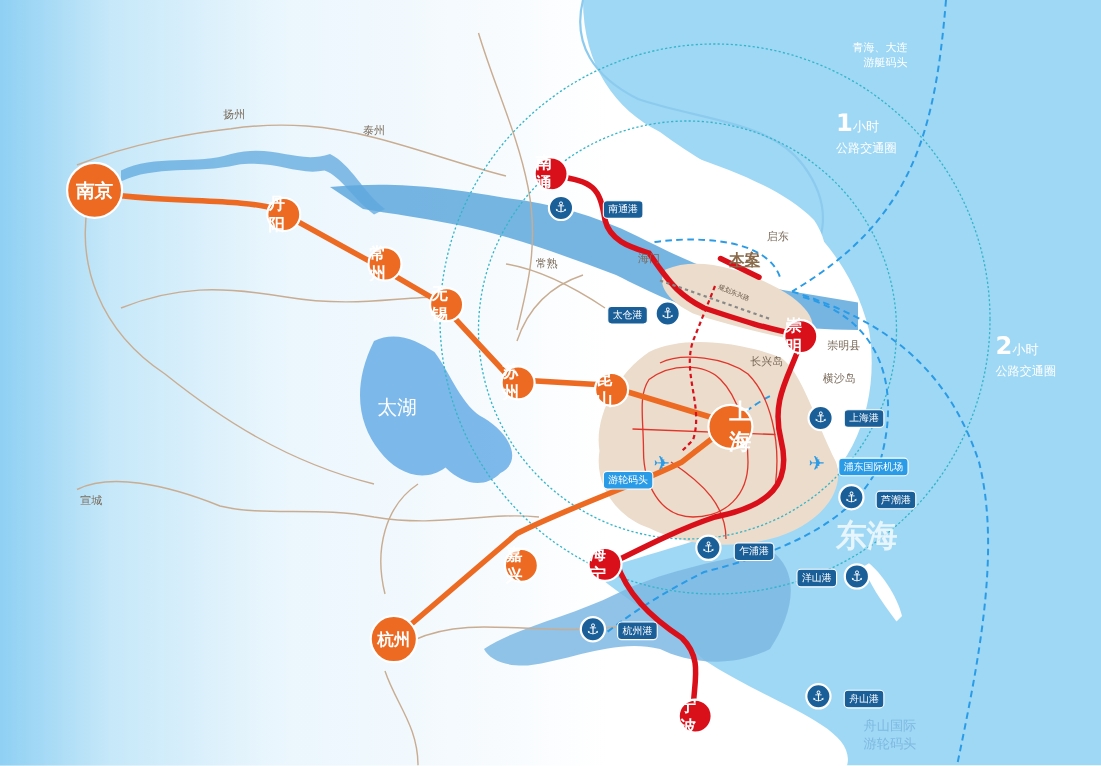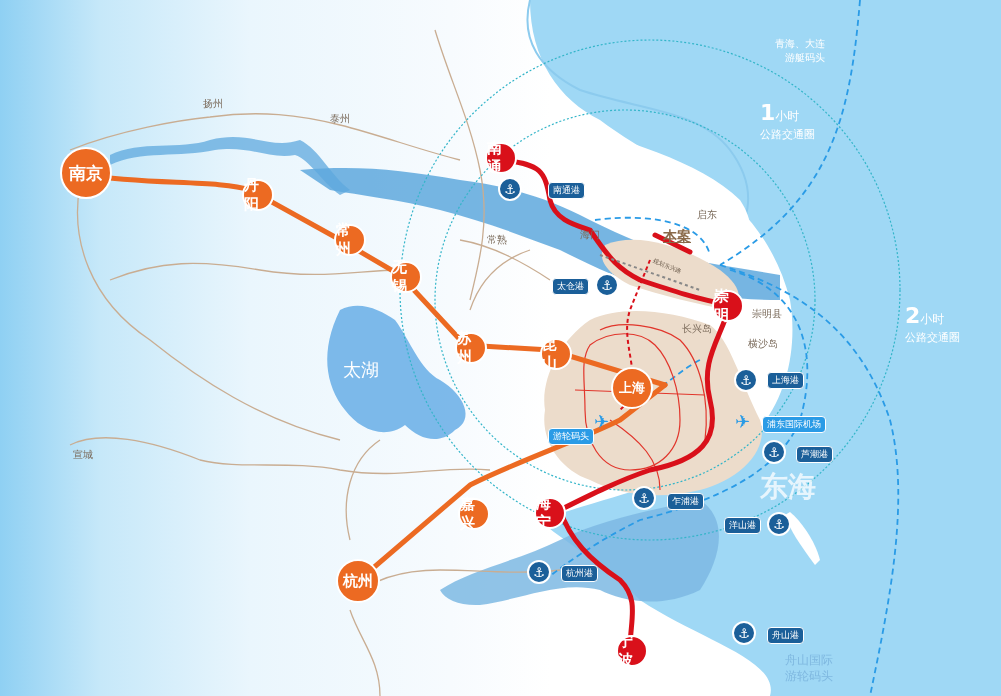--- a/index.html
+++ b/index.html
@@ -136,21 +136,21 @@
   <div class="lbl city-small" style="left:682px;top:322px;">长兴岛</div>
   <div class="lbl city-small" style="left:752px;top:307px;">崇明县</div>
   <div class="lbl city-small" style="left:748px;top:337px;">横沙岛</div>
 
   <div class="station st-orange st-lg" style="left:60px;top:147px;">南京</div>
   <div class="station st-orange st-sm" style="left:242px;top:179px;">丹阳</div>
   <div class="station st-orange st-sm" style="left:334px;top:224px;">常州</div>
   <div class="station st-orange st-sm" style="left:390px;top:261px;">无锡</div>
   <div class="station st-orange st-sm" style="left:455px;top:332px;">苏州</div>
   <div class="station st-orange st-sm" style="left:540px;top:338px;">昆山</div>
-  <div class="station st-orange st-md" style="left:611px;top:367px;width:42px;height:42px;font-size:13px;text-align:right;">上海</div>
+  <div class="station st-orange st-md" style="left:643px;top:367px;width:42px;height:42px;font-size:20px;text-align:right;">上海</div>
   <div class="station st-orange st-sm" style="left:458px;top:498px;">嘉兴</div>
   <div class="station st-orange st-md" style="left:336px;top:559px;width:44px;height:44px;font-size:15px;">杭州</div>
   <div class="station st-red st-sm" style="left:485px;top:142px;">南通</div>
   <div class="station st-red st-sm" style="left:712px;top:290px;">崇明</div>
   <div class="station st-red st-sm" style="left:534px;top:497px;">海宁</div>
   <div class="station st-red st-sm" style="left:616px;top:635px;">宁波</div>
 
   <div class="anchor" style="left:498px;top:177px;">⚓</div>
   <div class="tag tag-port" style="left:524px;top:182px;margin-left:24px;">南通港</div>
   <div class="anchor" style="left:595px;top:273px;">⚓</div>

